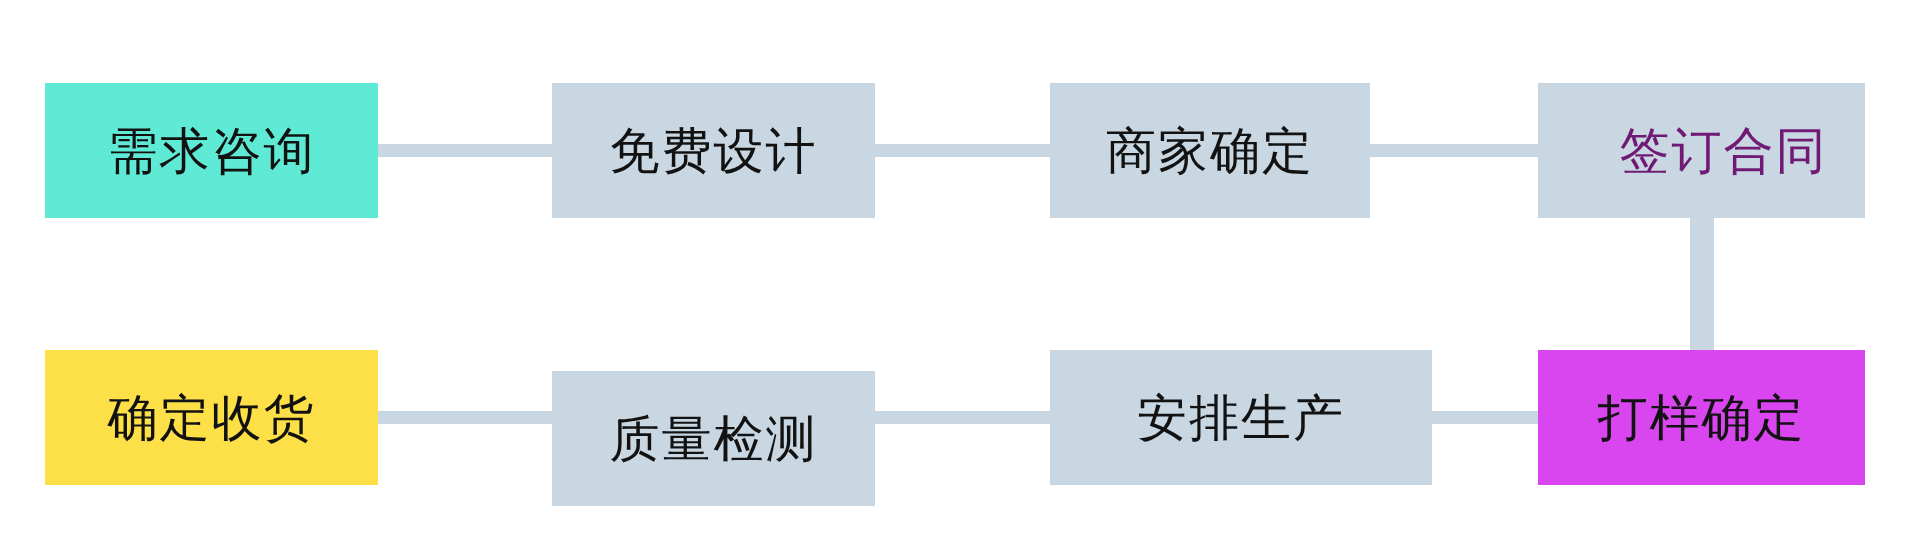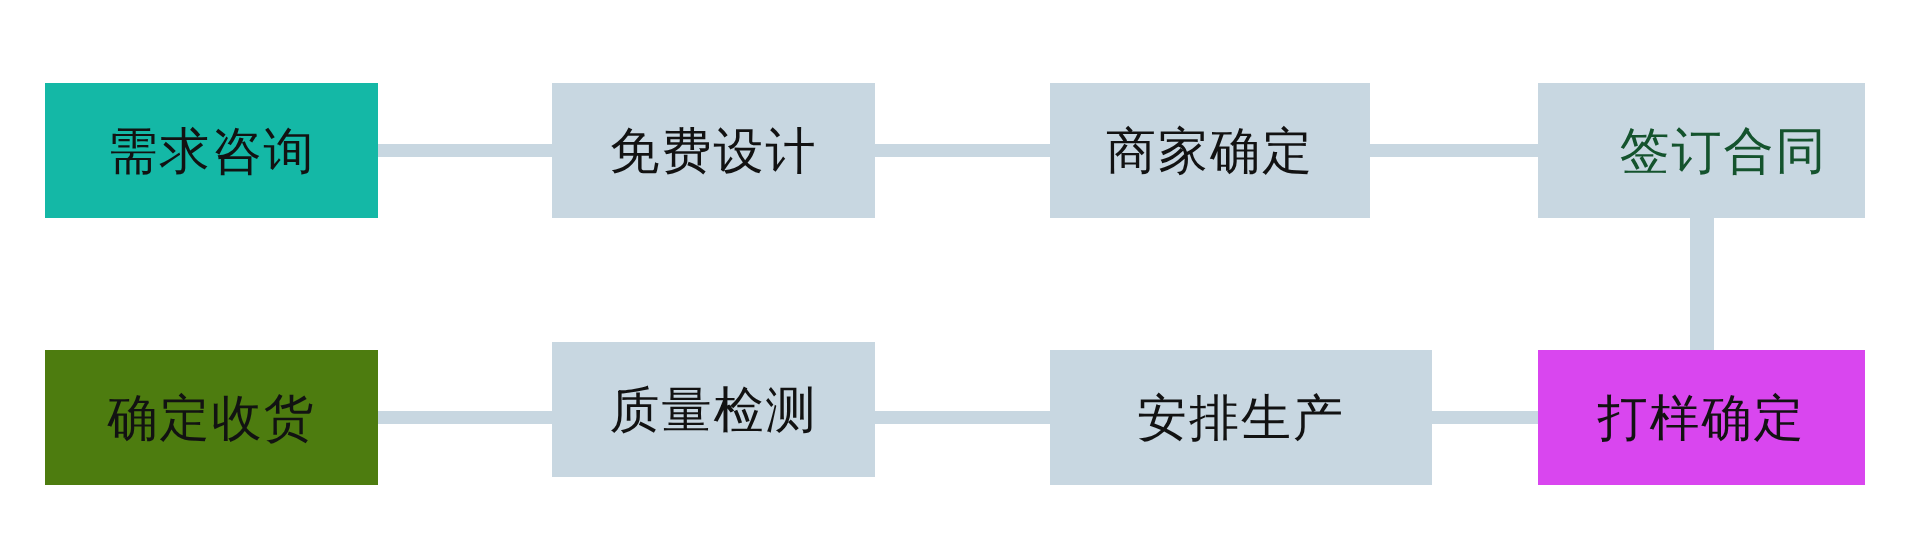--- a/index.html
+++ b/index.html
@@ -56,36 +56,36 @@
 <div id="flow-canvas" style="background: rgb(255, 255, 255);">
 
   <div class="connector-h" style="left: 378px; top: 144px; width: 174px; height: 13px; background: rgb(200, 215, 225);"></div>
   <div class="connector-h" style="left: 875px; top: 144px; width: 175px; height: 13px; background: rgb(200, 215, 225);"></div>
   <div class="connector-h" style="left: 1370px; top: 144px; width: 168px; height: 13px; background: rgb(200, 215, 225);"></div>
   <div class="connector-v" style="left: 1690px; top: 218px; width: 24px; height: 132px; background: rgb(200, 215, 225);"></div>
   <div class="connector-h" style="left: 1370px; top: 411px; width: 168px; height: 13px; background: rgb(200, 215, 225);"></div>
   <div class="connector-h" style="left: 875px; top: 411px; width: 175px; height: 13px; background: rgb(200, 215, 225);"></div>
   <div class="connector-h" style="left: 378px; top: 411px; width: 174px; height: 13px; background: rgb(200, 215, 225);"></div>
 
-  <div class="node-box" style="left: 45px; top: 83px; width: 333px; height: 135px; background: #14b8a6;">
+  <div class="node-box" style="left: 45px; top: 83px; width: 333px; height: 135px; background: #5eead4;">
     <span class="node-label" style="color: rgb(18, 18, 18);">需求咨询</span>
   </div>
   <div class="node-box" style="left: 1050px; top: 83px; width: 320px; height: 135px; background: rgb(200, 215, 225);">
     <span class="node-label" style="color: rgb(18, 18, 18);">商家确定</span>
   </div>
   <div class="node-box" style="left: 552px; top: 83px; width: 323px; height: 135px; background: rgb(200, 215, 225);">
     <span class="node-label" style="color: rgb(18, 18, 18);">免费设计</span>
   </div>
   <div class="node-box" style="left: 1538px; top: 83px; width: 327px; height: 135px; background: rgb(200, 215, 225);">
-    <span class="node-label" style="color: #14532d; margin-left: 44px;">签订合同</span>
+    <span class="node-label" style="color: #701a75; margin-left: 44px;">签订合同</span>
   </div>
-  <div class="node-box" style="left: 45px; top: 350px; width: 333px; height: 135px; background: #4d7c0f; text-align: right;">
+  <div class="node-box" style="left: 45px; top: 350px; width: 333px; height: 135px; background: #fde047; text-align: right;">
     <span class="node-label" style="color: rgb(18, 18, 18);">确定收货</span>
   </div>
-  <div class="node-box" style="left: 552px; top: 342px; width: 323px; height: 135px; background: rgb(200, 215, 225);">
+  <div class="node-box" style="left: 552px; top: 371px; width: 323px; height: 135px; background: rgb(200, 215, 225);">
     <span class="node-label" style="color: rgb(18, 18, 18);">质量检测</span>
   </div>
   <div class="node-box" style="left: 1050px; top: 350px; width: 382px; height: 135px; background: rgb(200, 215, 225);">
     <span class="node-label" style="color: rgb(18, 18, 18);">安排生产</span>
   </div>
   <div class="node-box" style="left: 1538px; top: 350px; width: 327px; height: 135px; background: #d946ef;">
     <span class="node-label" style="color: rgb(18, 18, 18);">打样确定</span>
   </div>
 
 </div>

